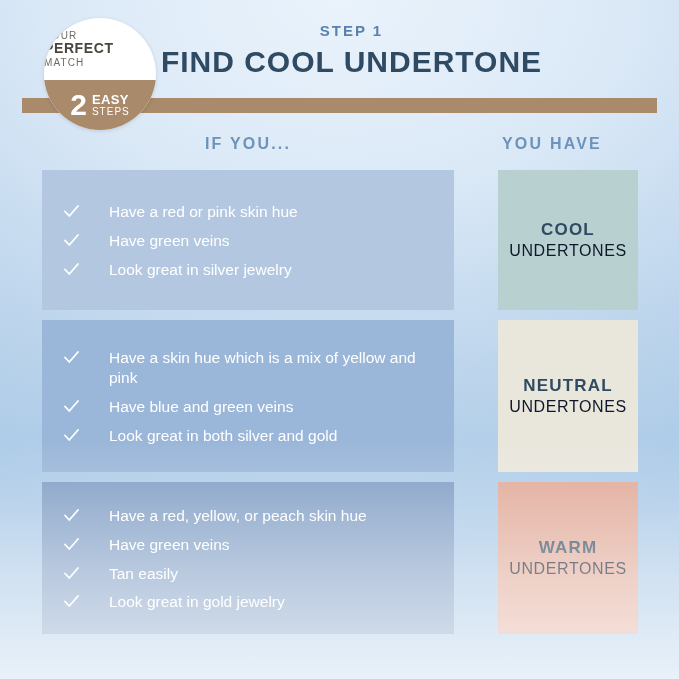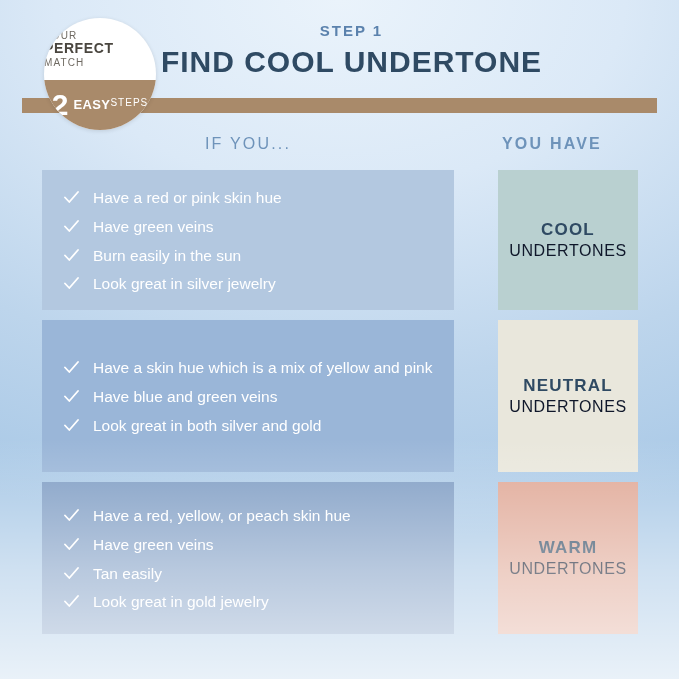--- a/index.html
+++ b/index.html
@@ -110,21 +110,21 @@
     gap: 5px;
     color: #ffffff;
   }
   .badge-num {
     font-size: 30px;
     font-weight: bold;
     line-height: 1;
   }
   .badge-words {
     display: flex;
-    flex-direction: row;
+    flex-direction: column;
     line-height: 1.08;
     text-align: left;
   }
   .badge-words .w1 {
     font-size: 13px;
     font-weight: bold;
     letter-spacing: 0.4px;
   }
   .badge-words .w2 {
     font-size: 10px;
@@ -138,21 +138,21 @@
     left: 0;
     width: 679px;
     height: 24px;
   }
   .head-if {
     position: absolute;
     left: 42px;
     width: 412px;
     text-align: center;
     font-size: 16px;
-    font-weight: normal;
+    font-weight: bold;
     letter-spacing: 2.2px;
     color: #6e93ba;
   }
   .head-have {
     position: absolute;
     left: 466px;
     width: 172px;
     text-align: center;
     font-size: 16px;
     font-weight: bold;
@@ -200,21 +200,21 @@
   }
   .swatch .s-sub {
     font-size: 16px;
     letter-spacing: 0.6px;
     color: #0f172a;
   }
 
   .item {
     display: flex;
     align-items: flex-start;
-    gap: 14px;
+    gap: 30px;
     color: #ffffff;
     font-size: 15.5px;
     line-height: 1.28;
   }
   .check {
     flex: 0 0 auto;
     width: 15px;
     height: 15px;
     margin-top: 2px;
     position: relative;
@@ -271,28 +271,20 @@
             </svg>
         </span>
         <span class="item-text">Have green veins</span>
       </div>
       <div class="item">
         <span class="check">
           <svg width="15" height="15" viewBox="0 0 15 15">
               <path d="M1 7.5 L5.3 12 L14 2" fill="none" stroke="#ffffff" stroke-width="1.8" stroke-linecap="round" stroke-linejoin="round"></path>
             </svg>
         </span>
-        <span class="item-text">Burn easily in the sun</span>
-      </div>
-      <div class="item">
-        <span class="check">
-          <svg width="15" height="15" viewBox="0 0 15 15">
-              <path d="M1 7.5 L5.3 12 L14 2" fill="none" stroke="#ffffff" stroke-width="1.8" stroke-linecap="round" stroke-linejoin="round"></path>
-            </svg>
-        </span>
         <span class="item-text">Look great in silver jewelry</span>
       </div>
     </div>
     <div class="swatch" style="background: rgb(185, 208, 208);">
       <div class="s-name">COOL</div>
       <div class="s-sub">UNDERTONES</div>
     </div>
   </div>
 
   <div class="row row-2">

